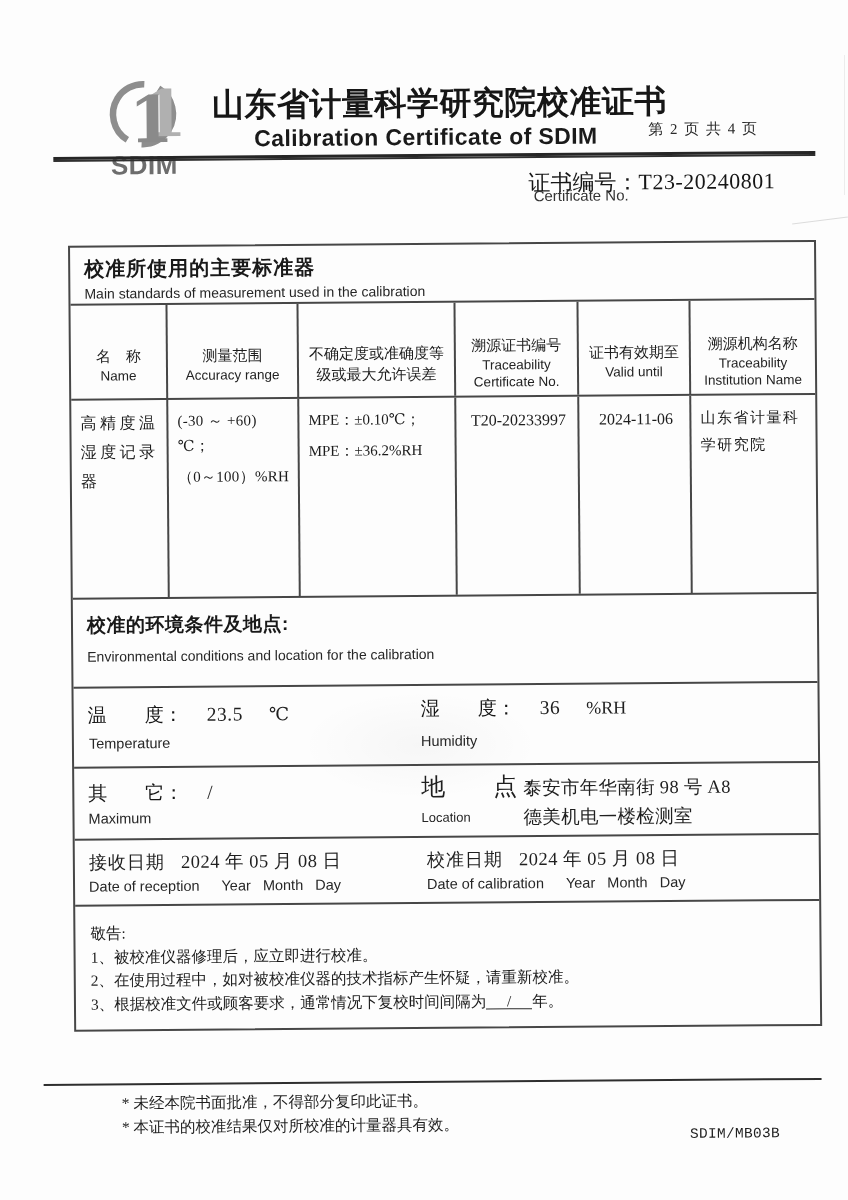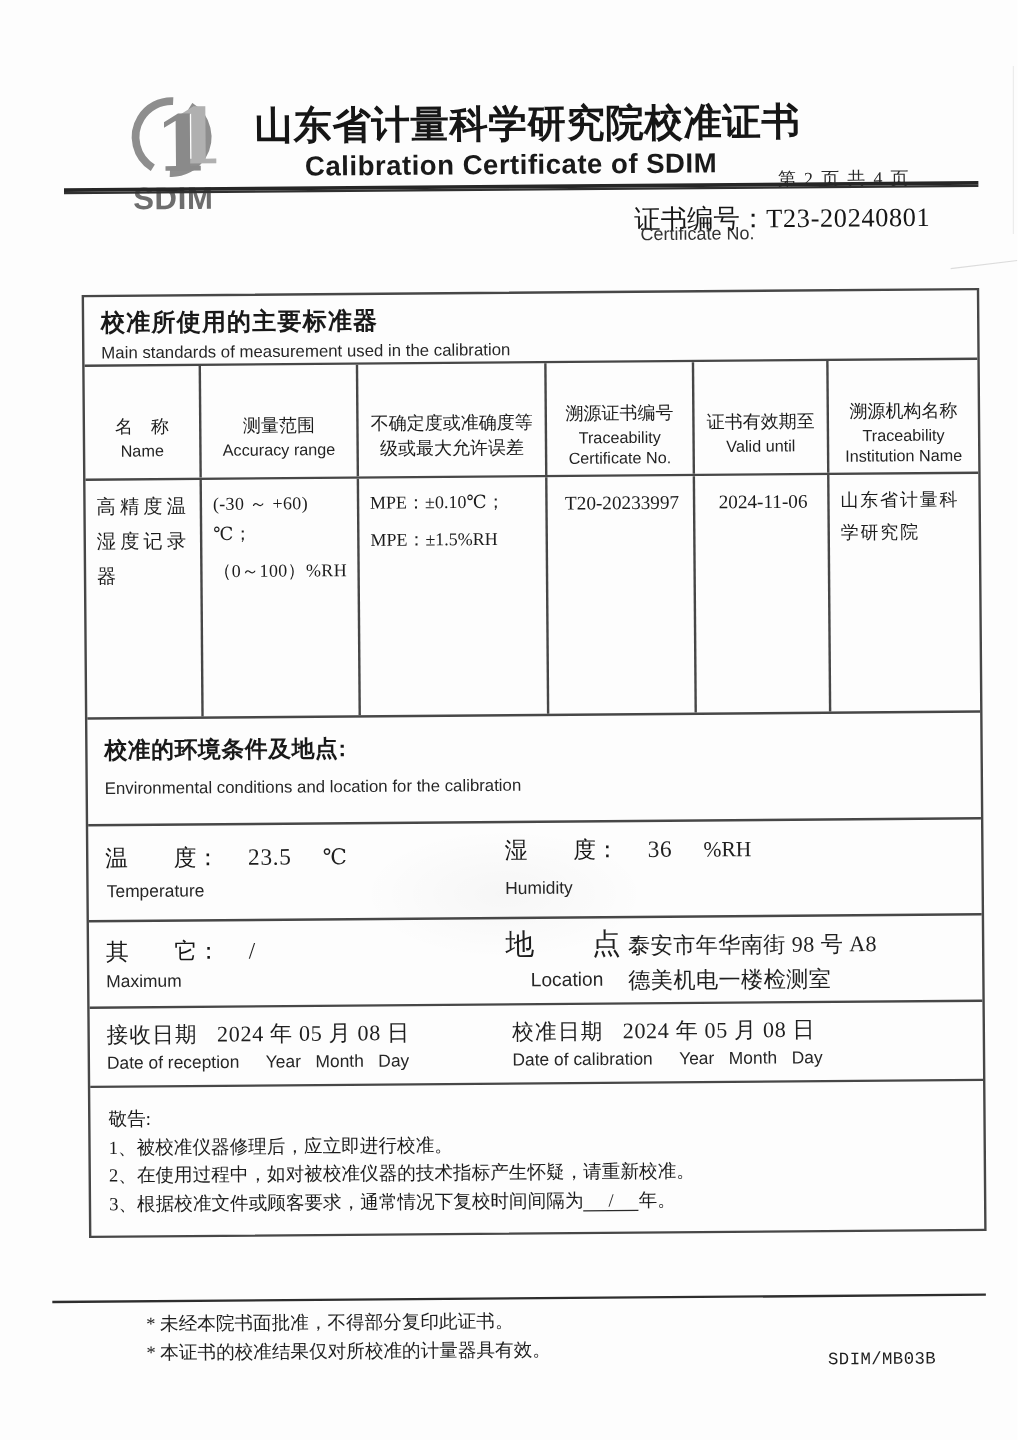--- a/index.html
+++ b/index.html
@@ -15,21 +15,21 @@
         background:radial-gradient(ellipse at center,rgba(0,0,0,0.028),rgba(0,0,0,0) 70%);}
 
   
   .logo{position:absolute;left:90px;top:70px;width:118px;height:108px;}
   .lg-echo{font-family:"DejaVu Serif",serif;font-weight:bold;font-size:64px;fill:#b0b0b0;}
   .lg-one{font-family:"DejaVu Serif",serif;font-weight:bold;font-size:64px;fill:#8a8a8a;}
   .lg-sdim{font-family:"Liberation Sans","DejaVu Sans",sans-serif;font-weight:bold;font-size:26px;fill:#6d6d6d;letter-spacing:0.5px;text-anchor:middle;}
   .title-cn{position:absolute;left:216px;top:82px;font-size:32px;font-weight:bold;letter-spacing:0.5px;color:#161616;white-space:nowrap;}
   .title-en{position:absolute;left:258px;top:124px;font-family:"Liberation Sans","DejaVu Sans",sans-serif;
             font-size:23px;font-weight:bold;letter-spacing:0.4px;color:#1a1a1a;white-space:nowrap;}
-  .page-info{position:absolute;left:652px;top:142px;font-size:15px;letter-spacing:1.5px;color:#2a2a2a;white-space:nowrap;}
+  .page-info{position:absolute;left:652px;top:122px;font-size:15px;letter-spacing:1.5px;color:#2a2a2a;white-space:nowrap;}
   .rule-double{position:absolute;left:57px;top:154px;width:762px;height:4px;
                border-top:3px solid #262626;border-bottom:2px solid #303030;}
   .cert-no{position:absolute;left:532px;top:169px;font-size:22px;color:#161616;white-space:nowrap;}
   .cert-no .val{letter-spacing:0.5px;}
   .cert-no-en{position:absolute;left:537px;top:188px;font-family:"Liberation Sans","DejaVu Sans",sans-serif;
               font-size:15px;color:#333;}
 
   
   .main-box{position:absolute;left:71px;top:243px;width:748px;height:786px;border:2px solid #474747;
             display:flex;flex-direction:column;background:transparent;}
@@ -68,21 +68,21 @@
   .env-en{font-family:"Liberation Sans","DejaVu Sans",sans-serif;font-size:14.5px;color:#262626;}
   .g-temp{position:absolute;left:14px;top:14px;white-space:nowrap;}
   .g-temp-en{position:absolute;left:15px;top:47px;}
   .g-hum{position:absolute;left:347px;top:10px;white-space:nowrap;}
   .g-hum-en{position:absolute;left:347px;top:47px;}
   .g-other{position:absolute;left:14px;top:12px;white-space:nowrap;}
   .g-other-en{position:absolute;left:14px;top:42px;}
   .g-loc{position:absolute;left:347px;top:5px;display:grid;grid-template-columns:102px auto;column-gap:0;row-gap:2px;align-items:baseline;}
   .g-loc .l1{font-size:24px;white-space:nowrap;}
   .g-loc .v{font-size:18.5px;white-space:nowrap;letter-spacing:0.3px;}
-  .g-loc .en{font-family:"Liberation Sans","DejaVu Sans",sans-serif;font-size:16px;color:#262626;align-self:center;text-align:center;}
+  .g-loc .en{font-family:"Liberation Sans","DejaVu Sans",sans-serif;font-size:13px;color:#262626;align-self:center;}
   .g-date1{position:absolute;left:14px;top:9px;white-space:nowrap;}
   .g-date2{position:absolute;left:352px;top:9px;white-space:nowrap;}
   .g-date1-en{position:absolute;left:14px;top:38px;white-space:nowrap;}
   .g-date2-en{position:absolute;left:352px;top:38px;white-space:nowrap;}
   .date-lbl{font-size:18px;letter-spacing:1px;}
   .date-val{font-size:18.5px;margin-left:16px;letter-spacing:0.5px;}
   .date-units{margin-left:22px;white-space:pre;}
 
   .row-notice{flex:1;padding:15px 16px 0 15px;}
   .nt{font-size:15.5px;color:#1c1c1c;line-height:23.5px;}
@@ -153,21 +153,21 @@
       </div>
 
       <div class="tbody bb">
         <div class="td c1 cell-name">高精度温湿度记录器</div>
         <div class="td c2 cell-range">
           <div>(-30 ～ +60) ℃；</div>
           <div>（0～100）%RH</div>
         </div>
         <div class="td c3 cell-mpe">
           <div>MPE：±0.10℃；</div>
-          <div>MPE：±1.5%RH</div>
+          <div>MPE：±36.2%RH</div>
         </div>
         <div class="td c4 cell-trace">T20-20233997</div>
         <div class="td c5 cell-valid">2024-11-06</div>
         <div class="td c6 cell-inst">山东省计量科学研究院</div>
       </div>
 
       <div class="sec-env bb">
         <div class="cn">校准的环境条件及地点:</div>
         <div class="en">Environmental conditions and location for the calibration</div>
       </div>

